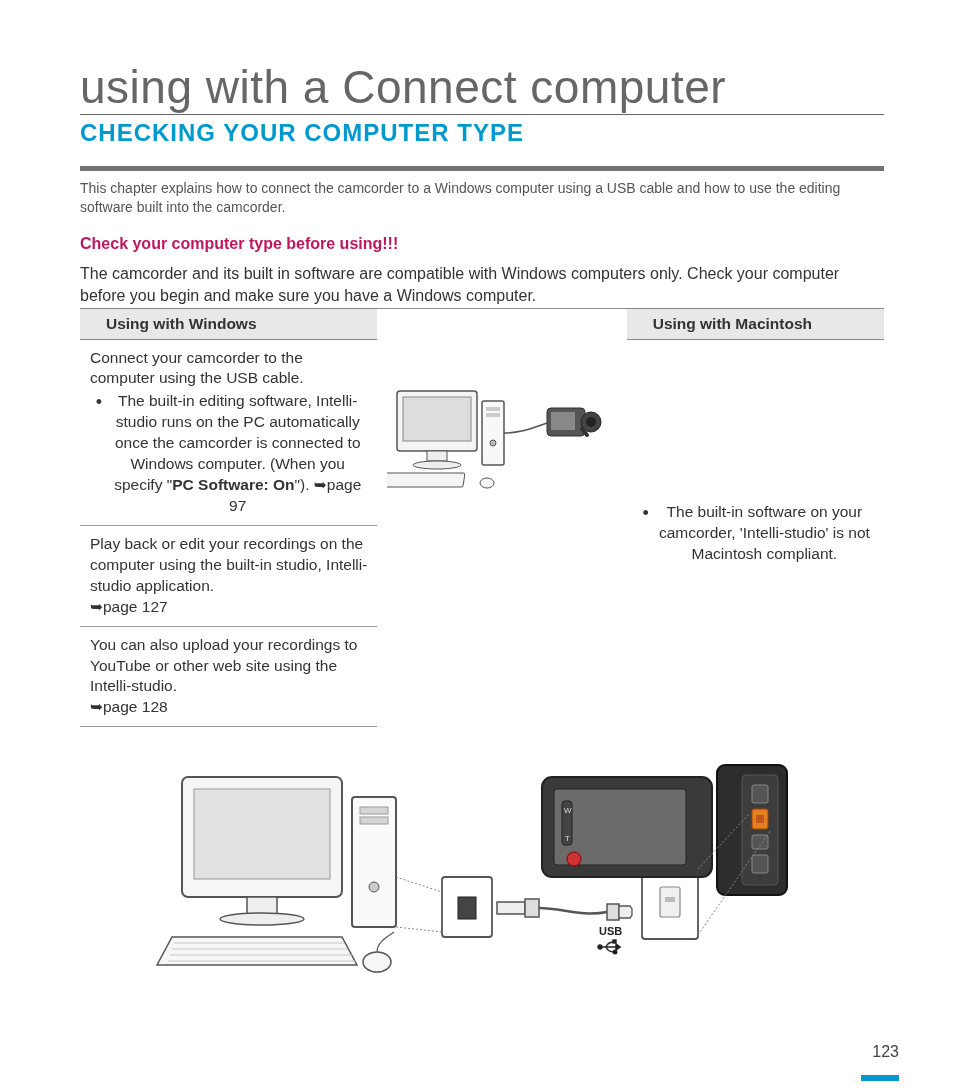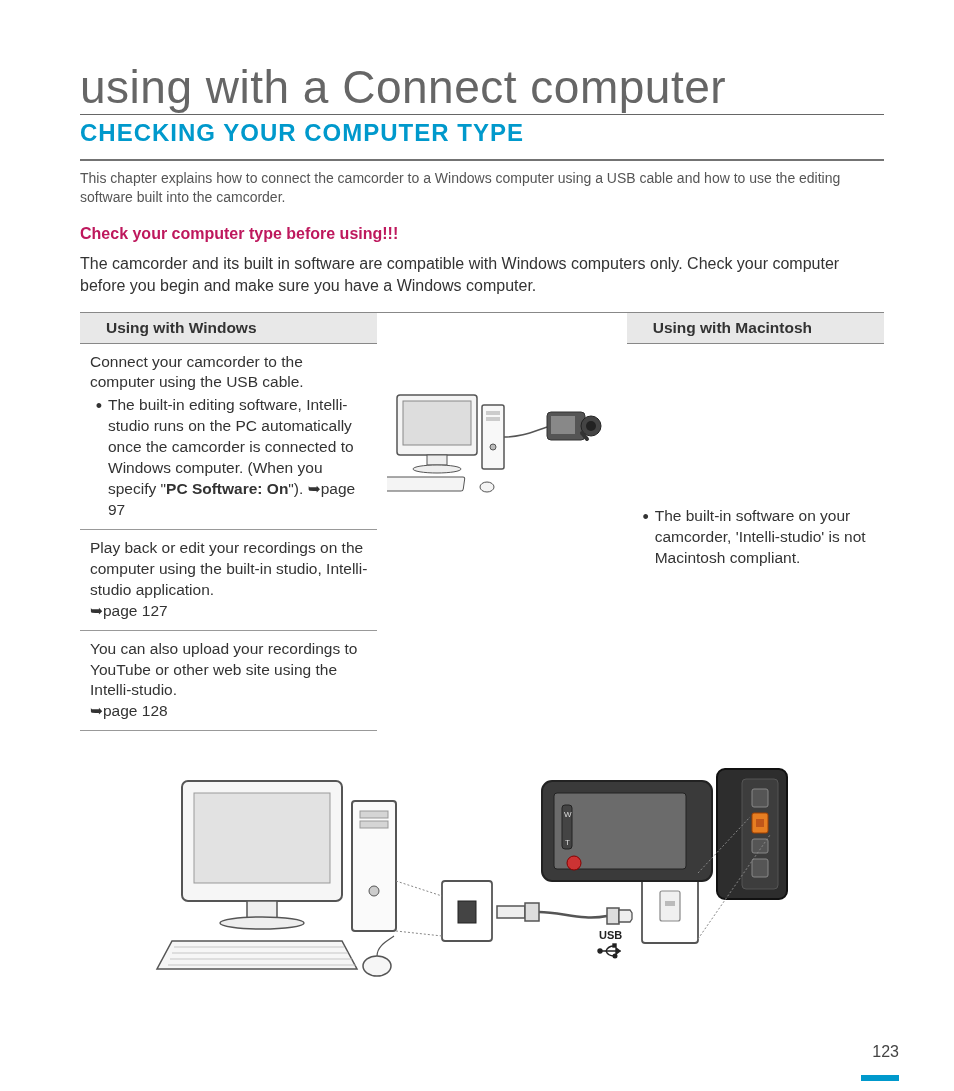--- a/index.html
+++ b/index.html
@@ -18,42 +18,41 @@
     color: #666;
     border-bottom: 1.5px solid #666;
     letter-spacing: 0.5px;
     font-family: "Helvetica Neue", Arial, sans-serif;
   }
   .section-title {
     font-size: 24px;
     color: #0099cc;
     font-weight: bold;
     letter-spacing: 1px;
-    border-bottom: 2px solid #737373;
-    padding-bottom: 12px;
+    border-bottom: 5px solid #737373;
+    padding-bottom: 19px;
     margin-top: 4px;
     margin-bottom: 8px;
   }
   .intro {
     font-size: 14px;
     color: #555;
     line-height: 1.35;
     margin-bottom: 18px;
   }
   .check-heading {
     font-size: 16px;
     font-weight: bold;
     color: #be185d;
     margin-bottom: 10px;
   }
   .check-body {
     font-size: 16px;
     color: #333;
     line-height: 1.4;
-    margin-bottom: 14px;
   }
   table.compat {
     width: 100%;
     border-collapse: collapse;
     font-size: 15.5px;
   }
   table.compat th {
     background: #e8e8e8;
     text-align: left;
     font-weight: bold;
@@ -70,21 +69,21 @@
   table.compat td.mid {
     border-bottom: none;
     padding: 4px;
   }
   table.compat td.right {
     border-bottom: none;
   }
   table.compat tr.lastrow td { border-bottom: 1px solid #999; }
   .bullet-row { display: flex; }
   .bullet-dot { width: 18px; flex-shrink:0; text-align:center; font-size:18px; line-height:1; padding-top:2px;}
-  .bullet-txt { flex:1; }
+  .bullet-txt { flex:1;text-align:center; }
   .arrow { font-family: Arial; }
   .illus-small {
     width: 230px; height: 150px;
     position: relative;
     margin: 30px auto 0;
   }
   .illus-big {
     width: 680px; height: 230px;
     margin: 30px auto 0;
     position: relative;

